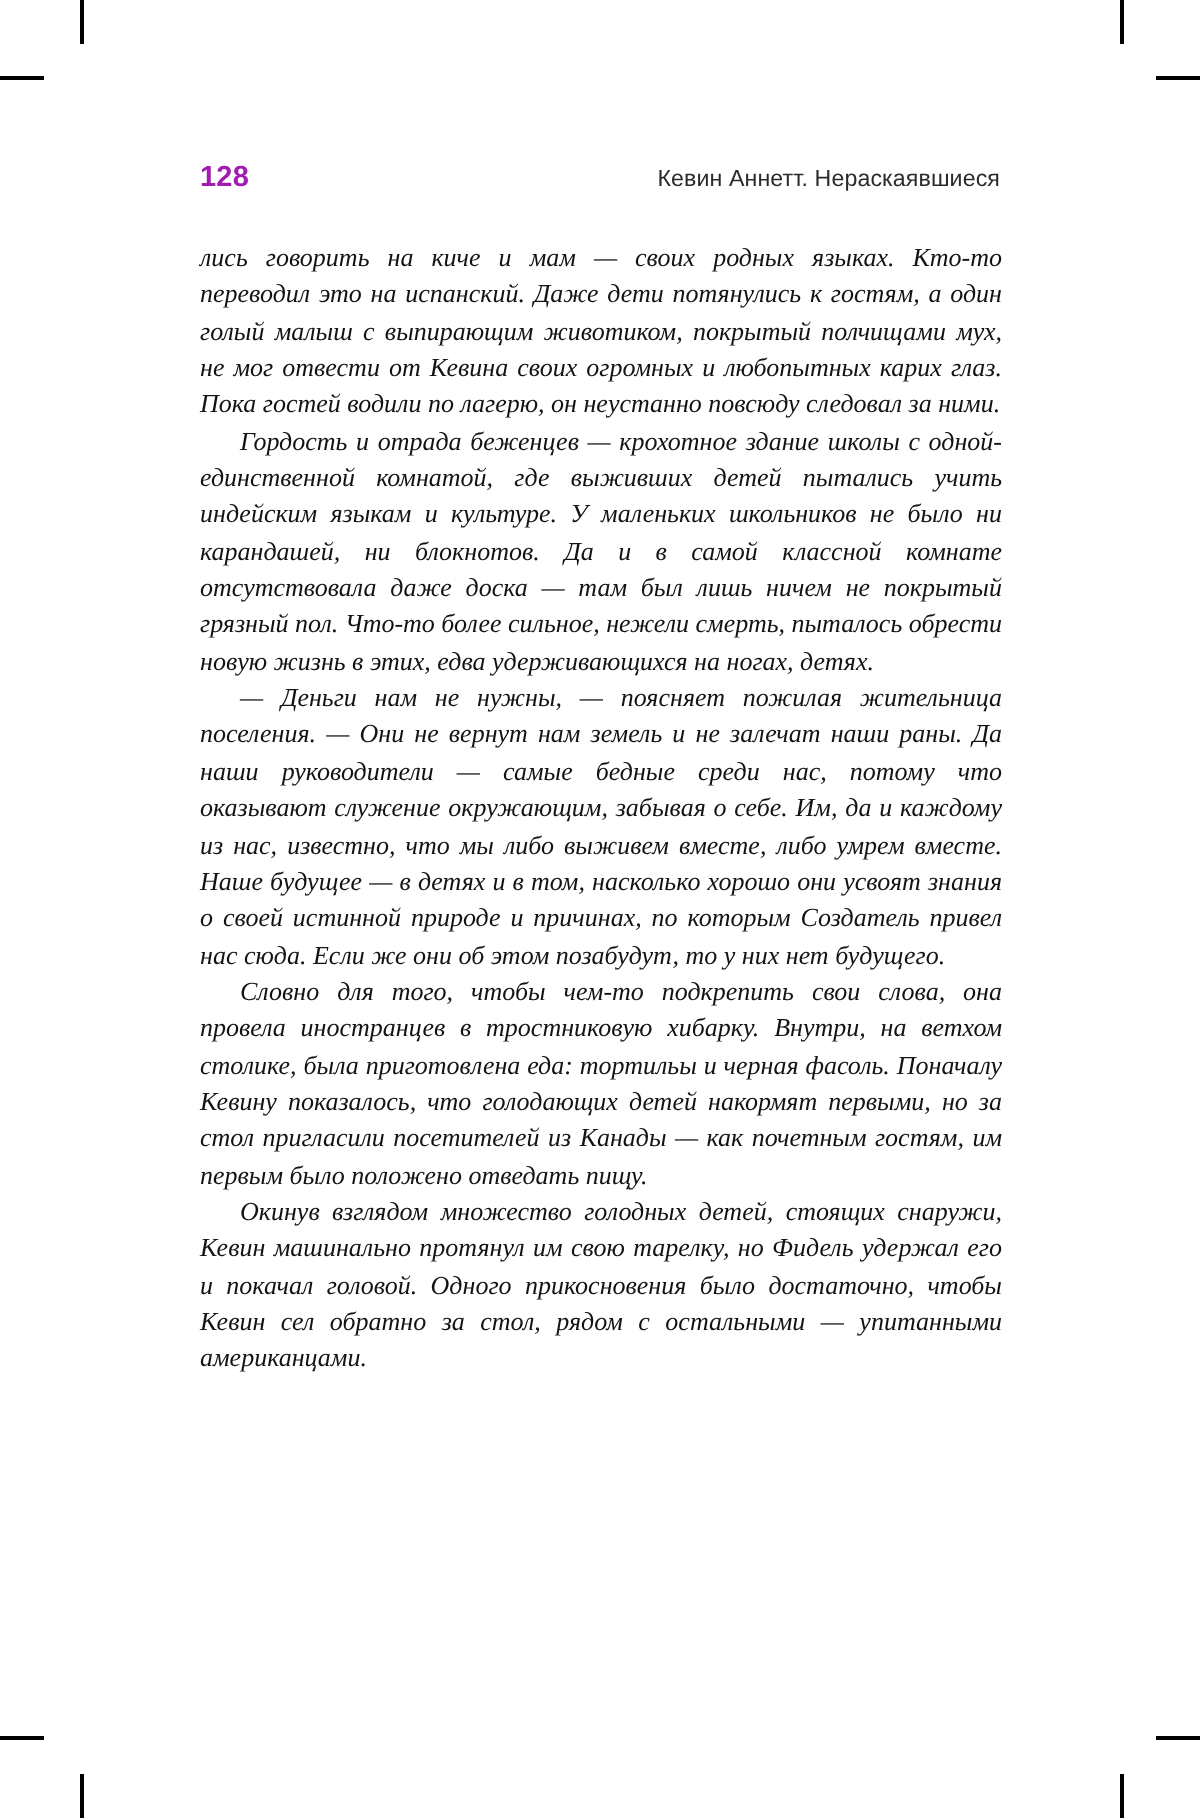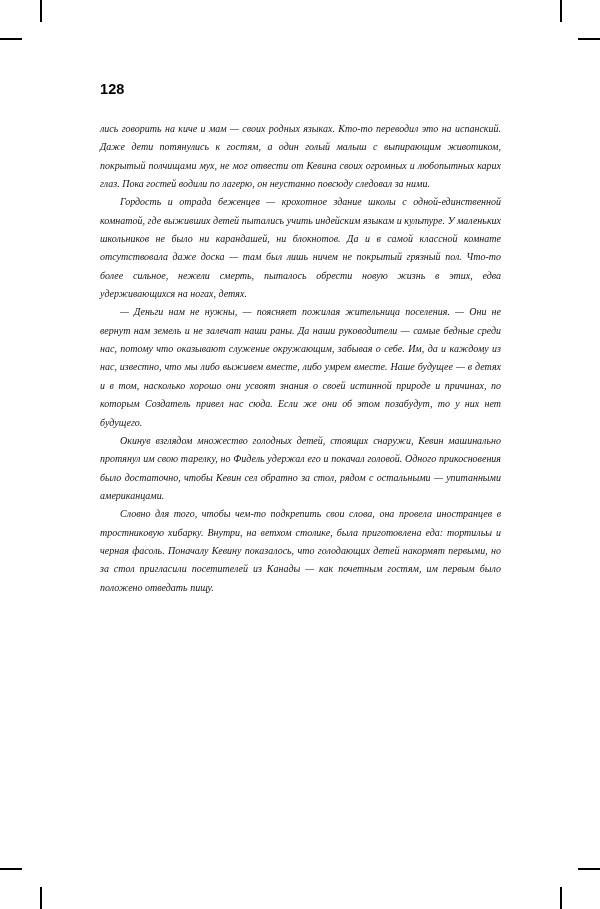--- a/index.html
+++ b/index.html
@@ -50,42 +50,42 @@
     width: 400px;
     height: 20px;
     display: flex;
     align-items: baseline;
     font-family: "Liberation Sans", "DejaVu Sans", sans-serif;
   }
   .folio {
     font-size: 14.5px;
     font-weight: bold;
     letter-spacing: 0.1px;
-    color: #000000;
+    color: #a21caf;
   }
   .book-title {
     margin-left: auto;
     font-size: 11.6px;
     font-weight: normal;
     letter-spacing: 0.05px;
     color: #2b2b2b;
     white-space: nowrap;
   }
 
   
   .textblock {
     position: absolute;
     top: 120px;
     left: 0;
     width: 401px;
   }
   p.body-par {
     margin: 0;
     font-style: italic;
-    font-size: 10px;
+    font-size: 13px;
     line-height: 18.35px;
     text-align: justify;
     text-justify: inter-word;
     text-indent: 20px;
     color: #131313;
     hyphens: manual;
     -webkit-hyphens: manual;
   }
   p.body-par.no-indent {
     text-indent: 0;
@@ -101,23 +101,24 @@
 <div class="crop-mark crop-h crop-tr-h"></div>
 <div class="crop-mark crop-v crop-bl-v"></div>
 <div class="crop-mark crop-h crop-bl-h"></div>
 <div class="crop-mark crop-v crop-br-v"></div>
 <div class="crop-mark crop-h crop-br-h"></div>
 
 <div class="page">
 
   <div class="running-head">
     <span class="folio">128</span>
+    <span class="book-title">Кевин Аннетт. Нераскаявшиеся</span>
   </div>
 
   <div class="textblock">
     <p class="body-par no-indent">лись говорить на киче и мам — своих родных языках. Кто-то переводил это на испанский. Даже дети потянулись к гостям, а один голый малыш с выпирающим животиком, покрытый полчищами мух, не мог отвести от Кевина своих огромных и любопытных карих глаз. Пока гостей водили по лагерю, он неустанно повсюду следовал за ними.</p>
     <p class="body-par">Гордость и отрада беженцев — крохотное здание школы с одной-единственной комнатой, где выживших детей пытались учить индейским языкам и культуре. У маленьких школьников не было ни карандашей, ни блокнотов. Да и в самой классной комнате отсутствовала даже доска — там был лишь ничем не покрытый грязный пол. Что-то более сильное, нежели смерть, пыталось обрести новую жизнь в этих, едва удерживающихся на ногах, детях.</p>
     <p class="body-par">— Деньги нам не нужны, — поясняет пожилая жительница поселения. — Они не вернут нам земель и не залечат наши раны. Да наши руководители — самые бедные среди нас, потому что оказывают служение окружающим, забывая о себе. Им, да и каждому из нас, известно, что мы либо выживем вместе, либо умрем вместе. Наше будущее — в детях и в том, насколько хорошо они усвоят знания о своей истинной природе и причинах, по которым Создатель привел нас сюда. Если же они об этом позабудут, то у них нет будущего.</p>
+    <p class="body-par">Словно для того, чтобы чем-то подкрепить свои слова, она провела иностранцев в тростниковую хибарку. Внутри, на ветхом столике, была приготовлена еда: тортильы и черная фасоль. Поначалу Кевину показалось, что голодающих детей накормят первыми, но за стол пригласили посетителей из Канады — как почетным гостям, им первым было положено отведать пищу.</p>
     <p class="body-par">Окинув взглядом множество голодных детей, стоящих снаружи, Кевин машинально протянул им свою тарелку, но Фидель удержал его и покачал головой. Одного прикосновения было достаточно, чтобы Кевин сел обратно за стол, рядом с остальными — упитанными американцами.</p>
-    <p class="body-par">Словно для того, чтобы чем-то подкрепить свои слова, она провела иностранцев в тростниковую хибарку. Внутри, на ветхом столике, была приготовлена еда: тортильы и черная фасоль. Поначалу Кевину показалось, что голодающих детей накормят первыми, но за стол пригласили посетителей из Канады — как почетным гостям, им первым было положено отведать пищу.</p>
   </div>
 
 </div>
 
 </body></html>

